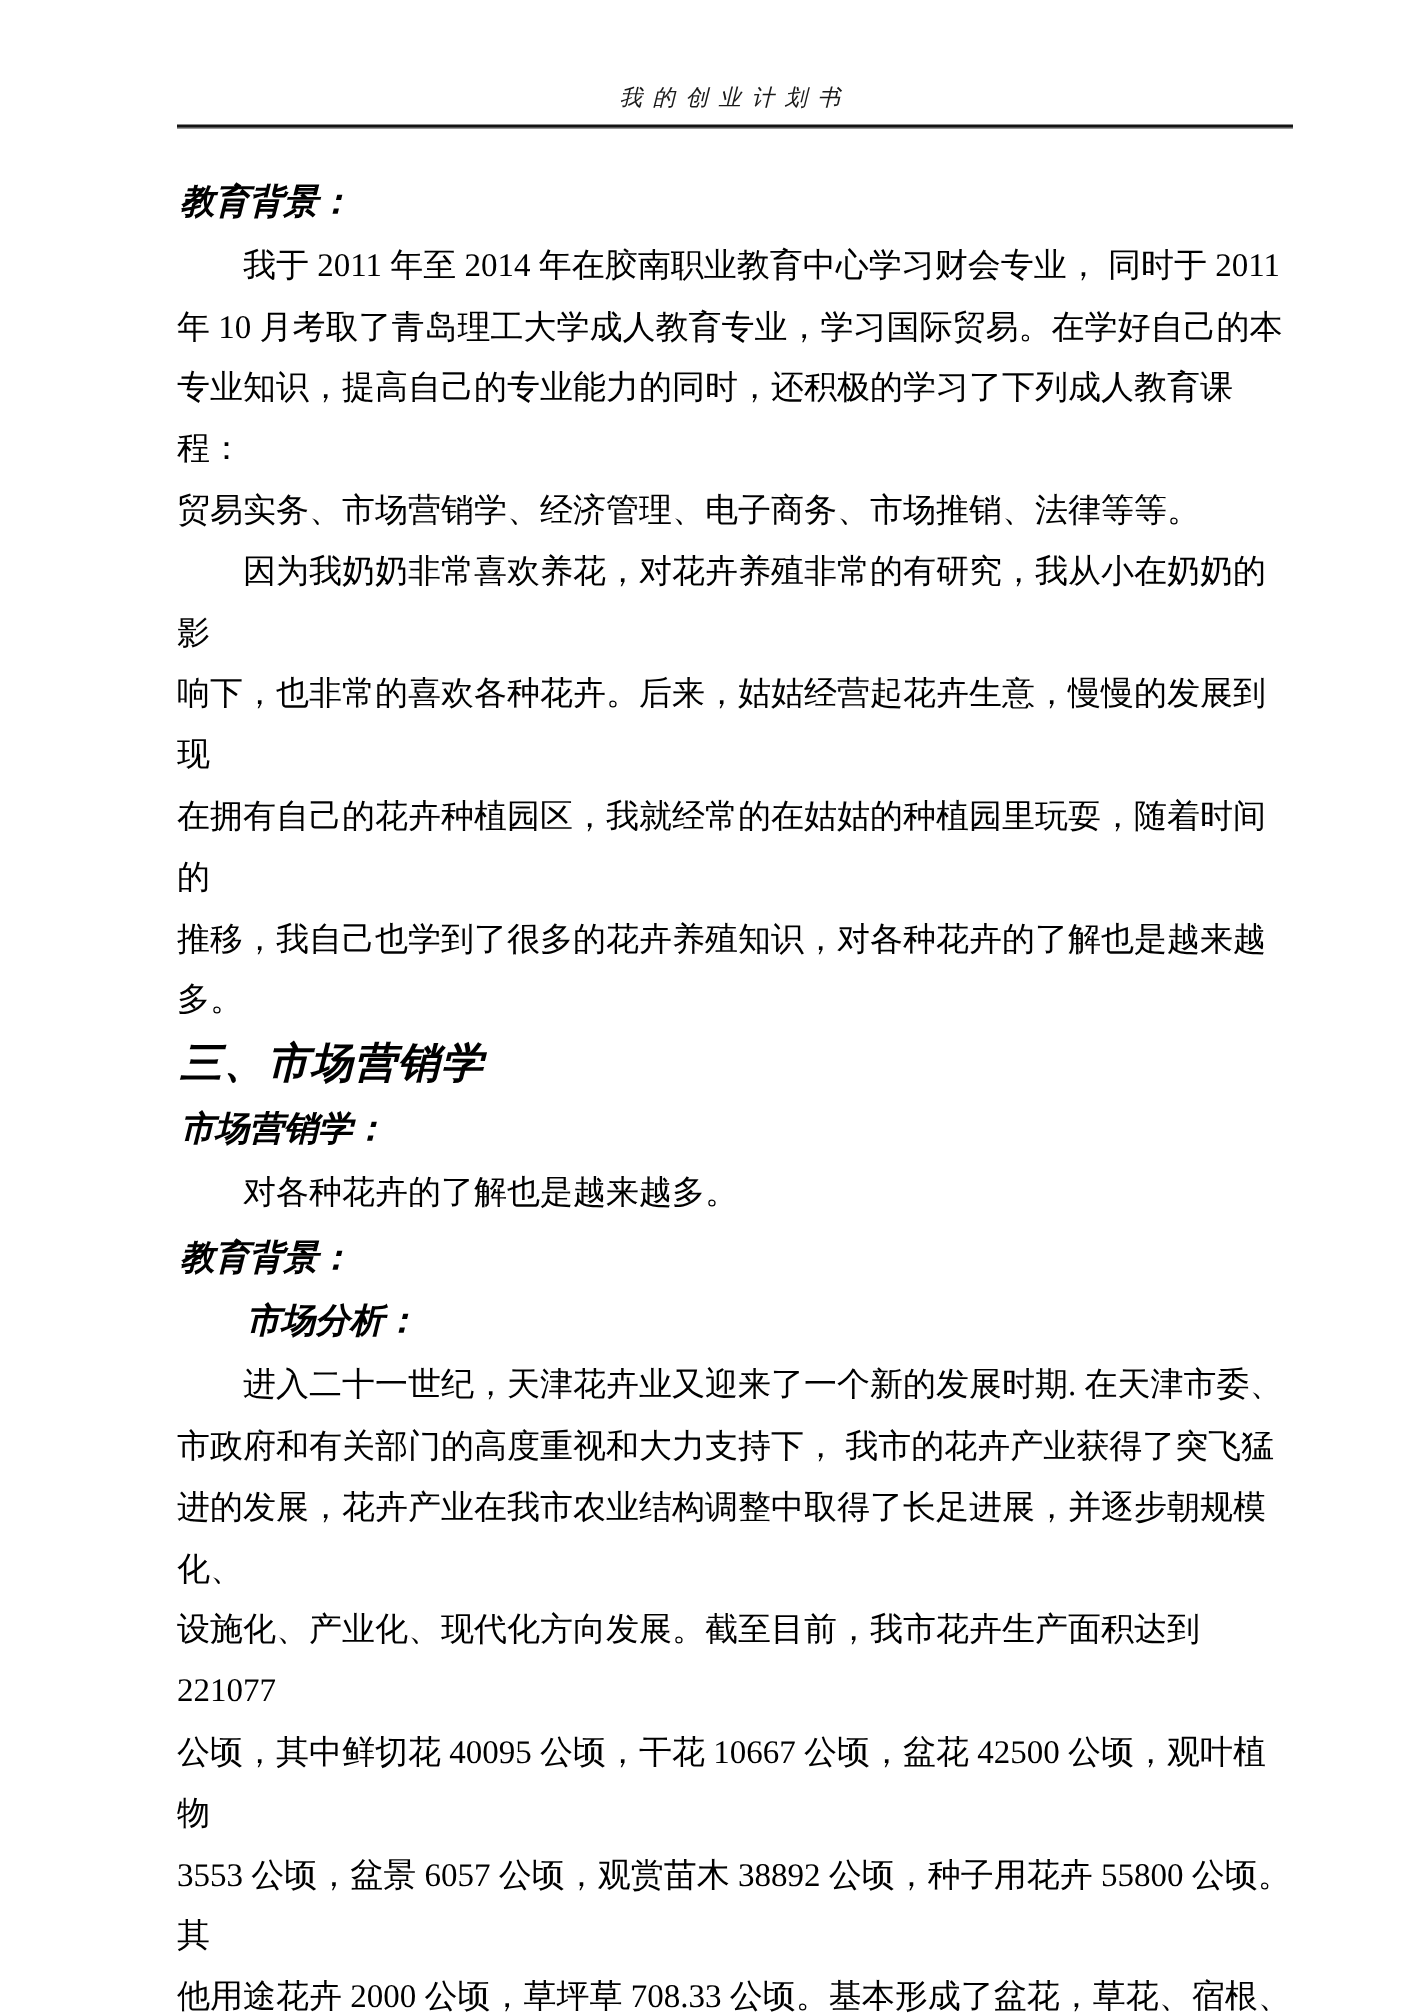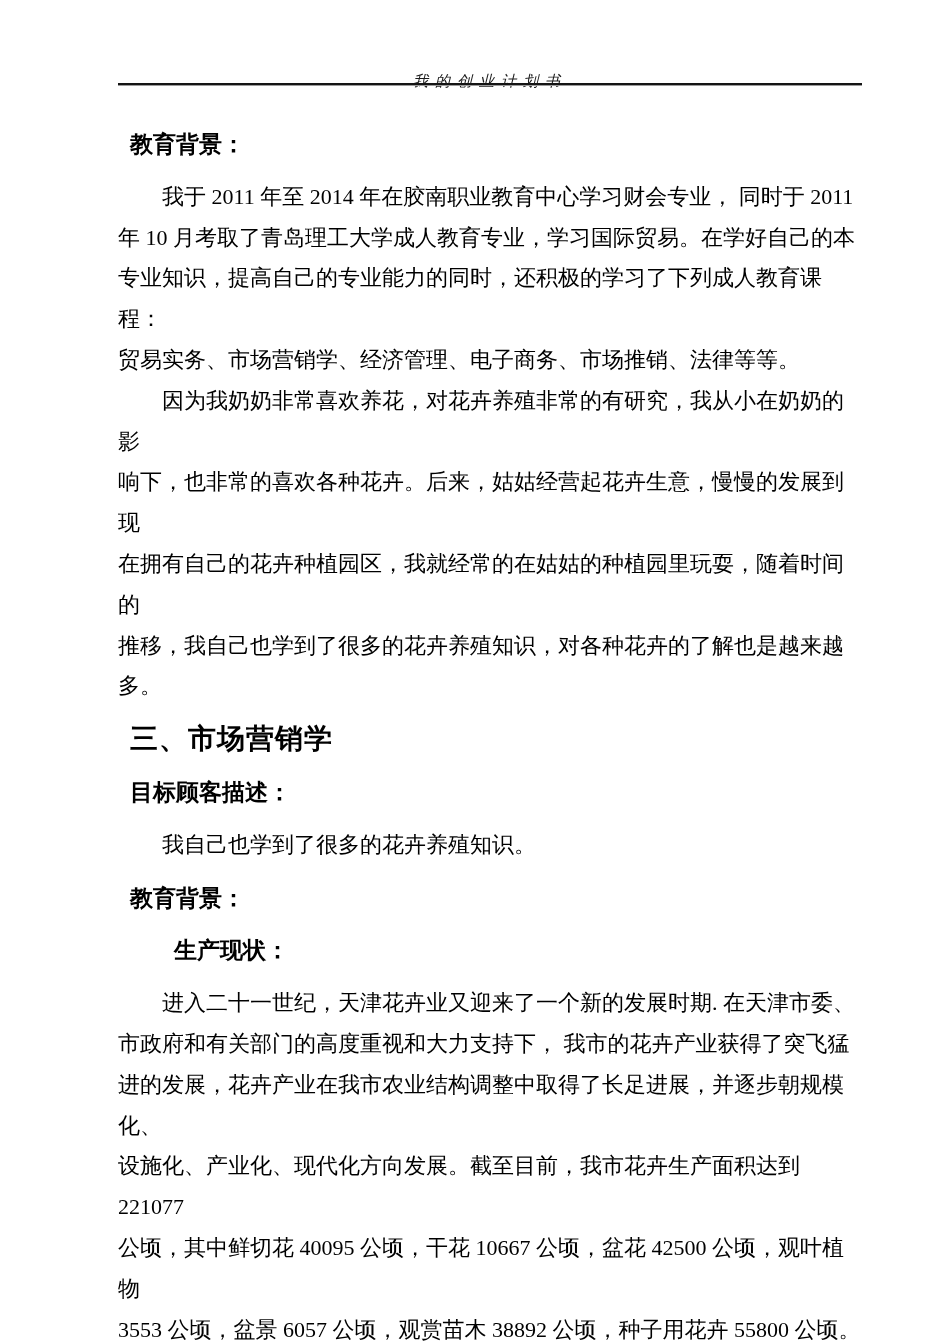--- a/index.html
+++ b/index.html
@@ -6,21 +6,21 @@
   .page {
     position:relative;
     width:950px; height:1344px;
     background:#ffffff;
     color:#000000;
     font-family:"Liberation Serif","DejaVu Serif",serif;
     overflow:hidden;
   }
   .header-title {
     position:absolute;
-    top:72px; left:118px; width:744px;
+    top:56px; left:118px; width:744px;
     text-align:center;
     font-size:15px;
     font-style:italic;
     letter-spacing:7px;
     color:#1a1a1a;
     white-space:nowrap;
   }
   .header-rule {
     position:absolute;
     top:83px; left:118px; width:744px;
@@ -30,25 +30,26 @@
   }
   .content {
     position:absolute;
     top:112px; left:118px; width:744px;
     font-size:22px;
     line-height:40.8px;
     text-align:left;
   }
   .para { margin:0; text-indent:44px; }
   .h-bold {
-    margin:12px;
+    margin:2px;
     font-family:"Liberation Sans","DejaVu Sans",sans-serif;
     font-weight:bold;
     font-size:23px;
     line-height:40.8px;
+    font-style:italic;
   }
   .h-big {
     font-size:28px;
     letter-spacing:1px;
   }
   .indent-2 { text-indent:44px; }
   .single-line { margin:0; text-indent:44px; }
 </style>
 </head>
 <body>
@@ -63,24 +64,24 @@
 
 
     <p class="h-bold">教育背景：</p>
 
     <p class="para">我于 2011 年至 2014 年在胶南职业教育中心学习财会专业， 同时于 2011<br>年 10 月考取了青岛理工大学成人教育专业，学习国际贸易。在学好自己的本<br>专业知识，提高自己的专业能力的同时，还积极的学习了下列成人教育课程：<br>贸易实务、市场营销学、经济管理、电子商务、市场推销、法律等等。</p>
 
     <p class="para">因为我奶奶非常喜欢养花，对花卉养殖非常的有研究，我从小在奶奶的影<br>响下，也非常的喜欢各种花卉。后来，姑姑经营起花卉生意，慢慢的发展到现<br>在拥有自己的花卉种植园区，我就经常的在姑姑的种植园里玩耍，随着时间的<br>推移，我自己也学到了很多的花卉养殖知识，对各种花卉的了解也是越来越多。</p>
 
     <p class="h-bold h-big">三、市场营销学</p>
 
-    <p class="h-bold">目标顾客描述：</p>
+    <p class="h-bold">市场营销学：</p>
 
-    <p class="single-line">我自己也学到了很多的花卉养殖知识。</p>
+    <p class="single-line">对各种花卉的了解也是越来越多。</p>
 
     <p class="h-bold">教育背景：</p>
 
-    <p class="h-bold indent-2">生产现状：</p>
+    <p class="h-bold indent-2">市场分析：</p>
 
     <p class="para">进入二十一世纪，天津花卉业又迎来了一个新的发展时期. 在天津市委、<br>市政府和有关部门的高度重视和大力支持下， 我市的花卉产业获得了突飞猛<br>进的发展，花卉产业在我市农业结构调整中取得了长足进展，并逐步朝规模化、<br>设施化、产业化、现代化方向发展。截至目前，我市花卉生产面积达到 221077<br>公顷，其中鲜切花 40095 公顷，干花 10667 公顷，盆花 42500 公顷，观叶植物<br>3553 公顷，盆景 6057 公顷，观赏苗木 38892 公顷，种子用花卉 55800 公顷。其<br>他用途花卉 2000 公顷，草坪草 708.33 公顷。基本形成了盆花，草花、宿根、球</p>
 
   </div>
 </div>
 
 </body></html>

